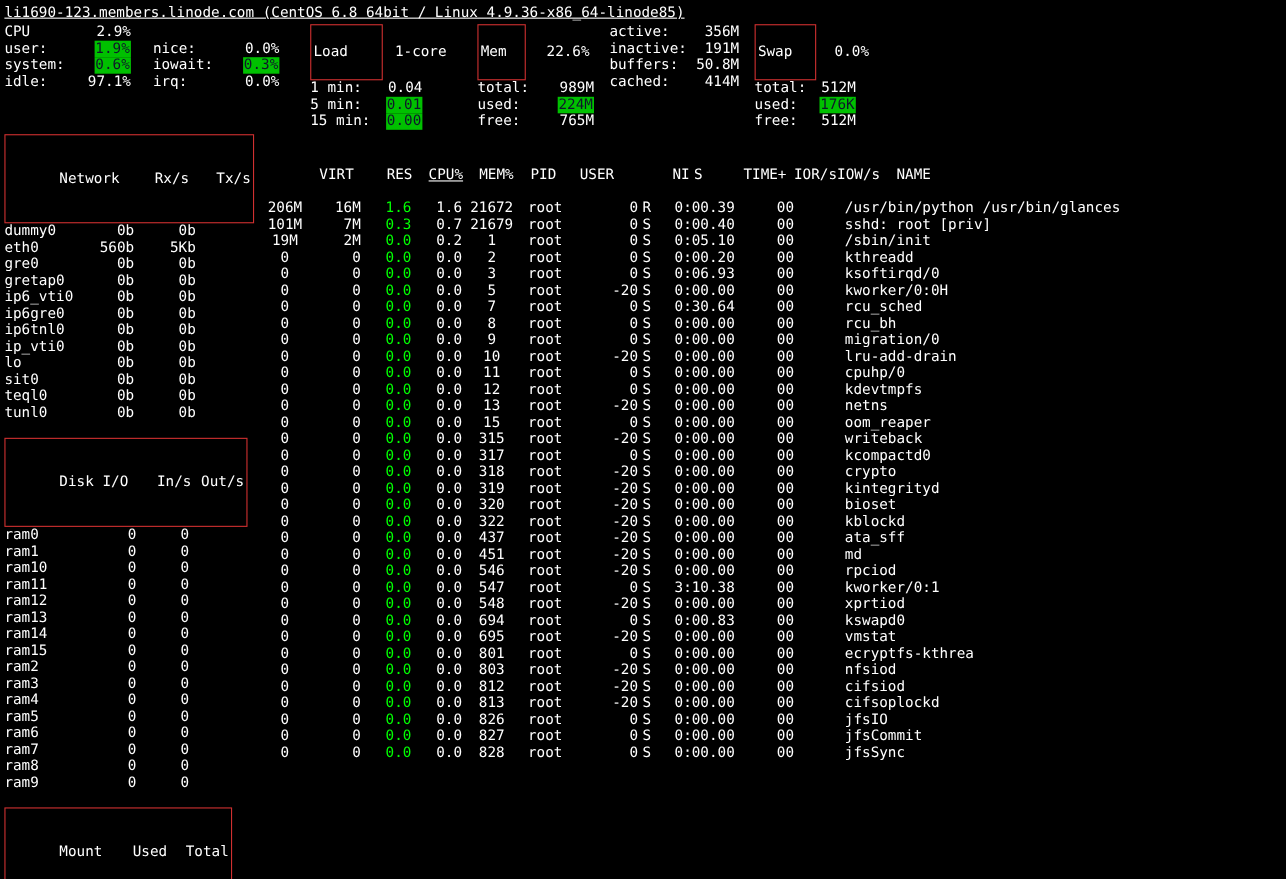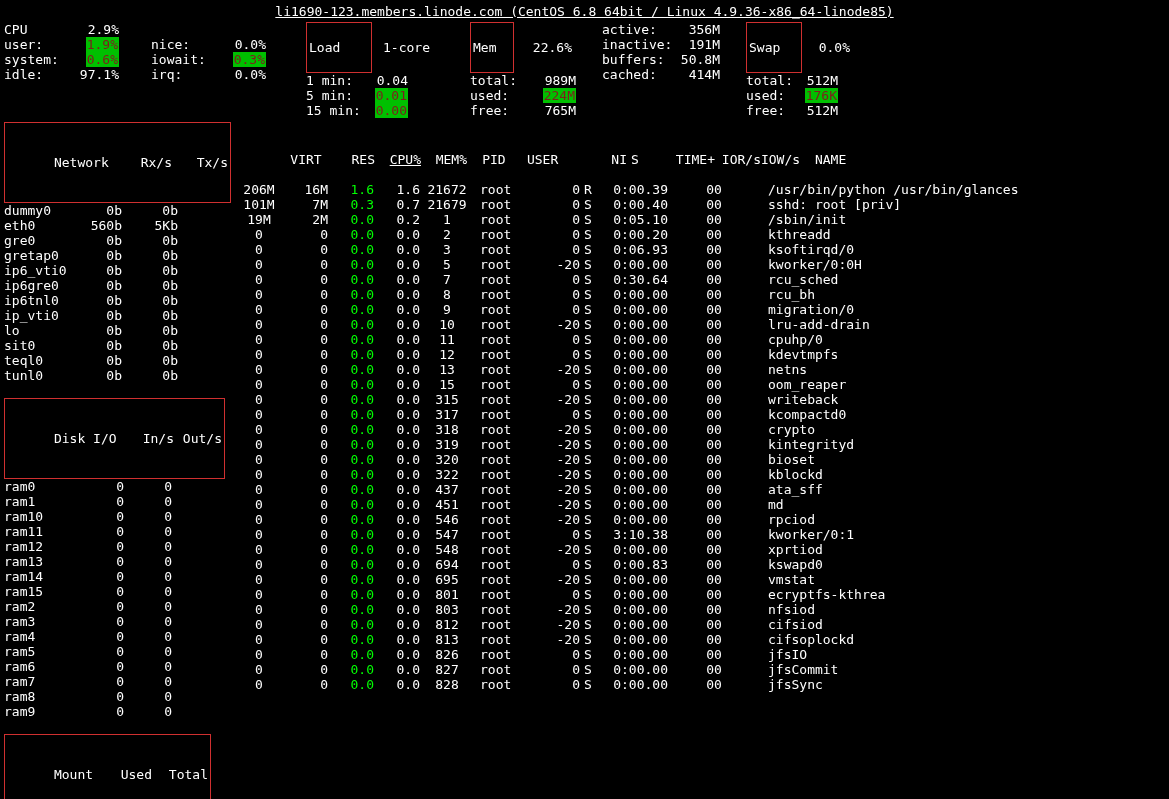--- a/index.html
+++ b/index.html
@@ -8,27 +8,27 @@
       font-family:"Menlo","Consolas","DejaVu Sans Mono",monospace;
       font-size:13px;
       line-height:15px;
       margin:0;
       padding:4px 4px 8px 4px;
       width:1169px;
       box-sizing:border-box;
     }
     .u{text-decoration:underline;}
     .green{color:#00ff00;}
-    .green-bg{background:#00c000;color:#7f1d1d;padding:0 1px;}
+    .green-bg{background:#00c000;color:#0f172a;padding:0 1px;}
     .row{white-space:pre;}
     .box{border:1px solid #d03030;padding:17px 2px;display:inline-block;}
 
     
     #header{margin-bottom:3px;}
-    #stats{display:flex;gap:12px;margin-bottom:4px;}
+    #stats{display:flex;gap:0;margin-bottom:4px;}
     #stats .col{display:flex;flex-direction:column;}
     #stats .kv{white-space:pre;}
     .lbl{display:inline-block;width:63px;}
     .val{display:inline-block;width:52px;text-align:right;}
     .lbl2{display:inline-block;width:60px;}
     .val2{display:inline-block;width:42px;text-align:right;}
     .lbl3{display:inline-block;width:64px;}
     .val3{display:inline-block;width:42px;text-align:right;}
     .lbl4{display:inline-block;width:78px;}
     .val4{display:inline-block;width:40px;text-align:right;}
@@ -59,21 +59,21 @@
     .p-ior {display:inline-block;width:46px;text-align:right;}
     .p-iow {display:inline-block;width:46px;text-align:left;}
     .p-name{display:inline-block;padding-left:8px;}
 
     .hdr .u{text-decoration:underline;}
     .tasks{white-space:pre;margin-bottom:0;}
   </style>
 </head>
 <body>
 
-<div id="header" style="text-align:center;">
+<div id="header" style="text-align:left;">
   <span class="u">li1690-123.members.linode.com (CentOS 6.8 64bit / Linux 4.9.36-x86_64-linode85)</span>
 </div>
 
 <div id="stats">
 
   <div class="col" style="margin-right:20px;">
     <div class="kv"><span class="lbl">CPU</span><span class="val">2.9%</span></div>
     <div class="kv"><span class="lbl">user:</span><span class="val"><span class="green-bg">1.9%</span></span></div>
     <div class="kv"><span class="lbl">system:</span><span class="val"><span class="green-bg">0.6%</span></span></div>
     <div class="kv"><span class="lbl">idle:</span><span class="val">97.1%</span></div>

